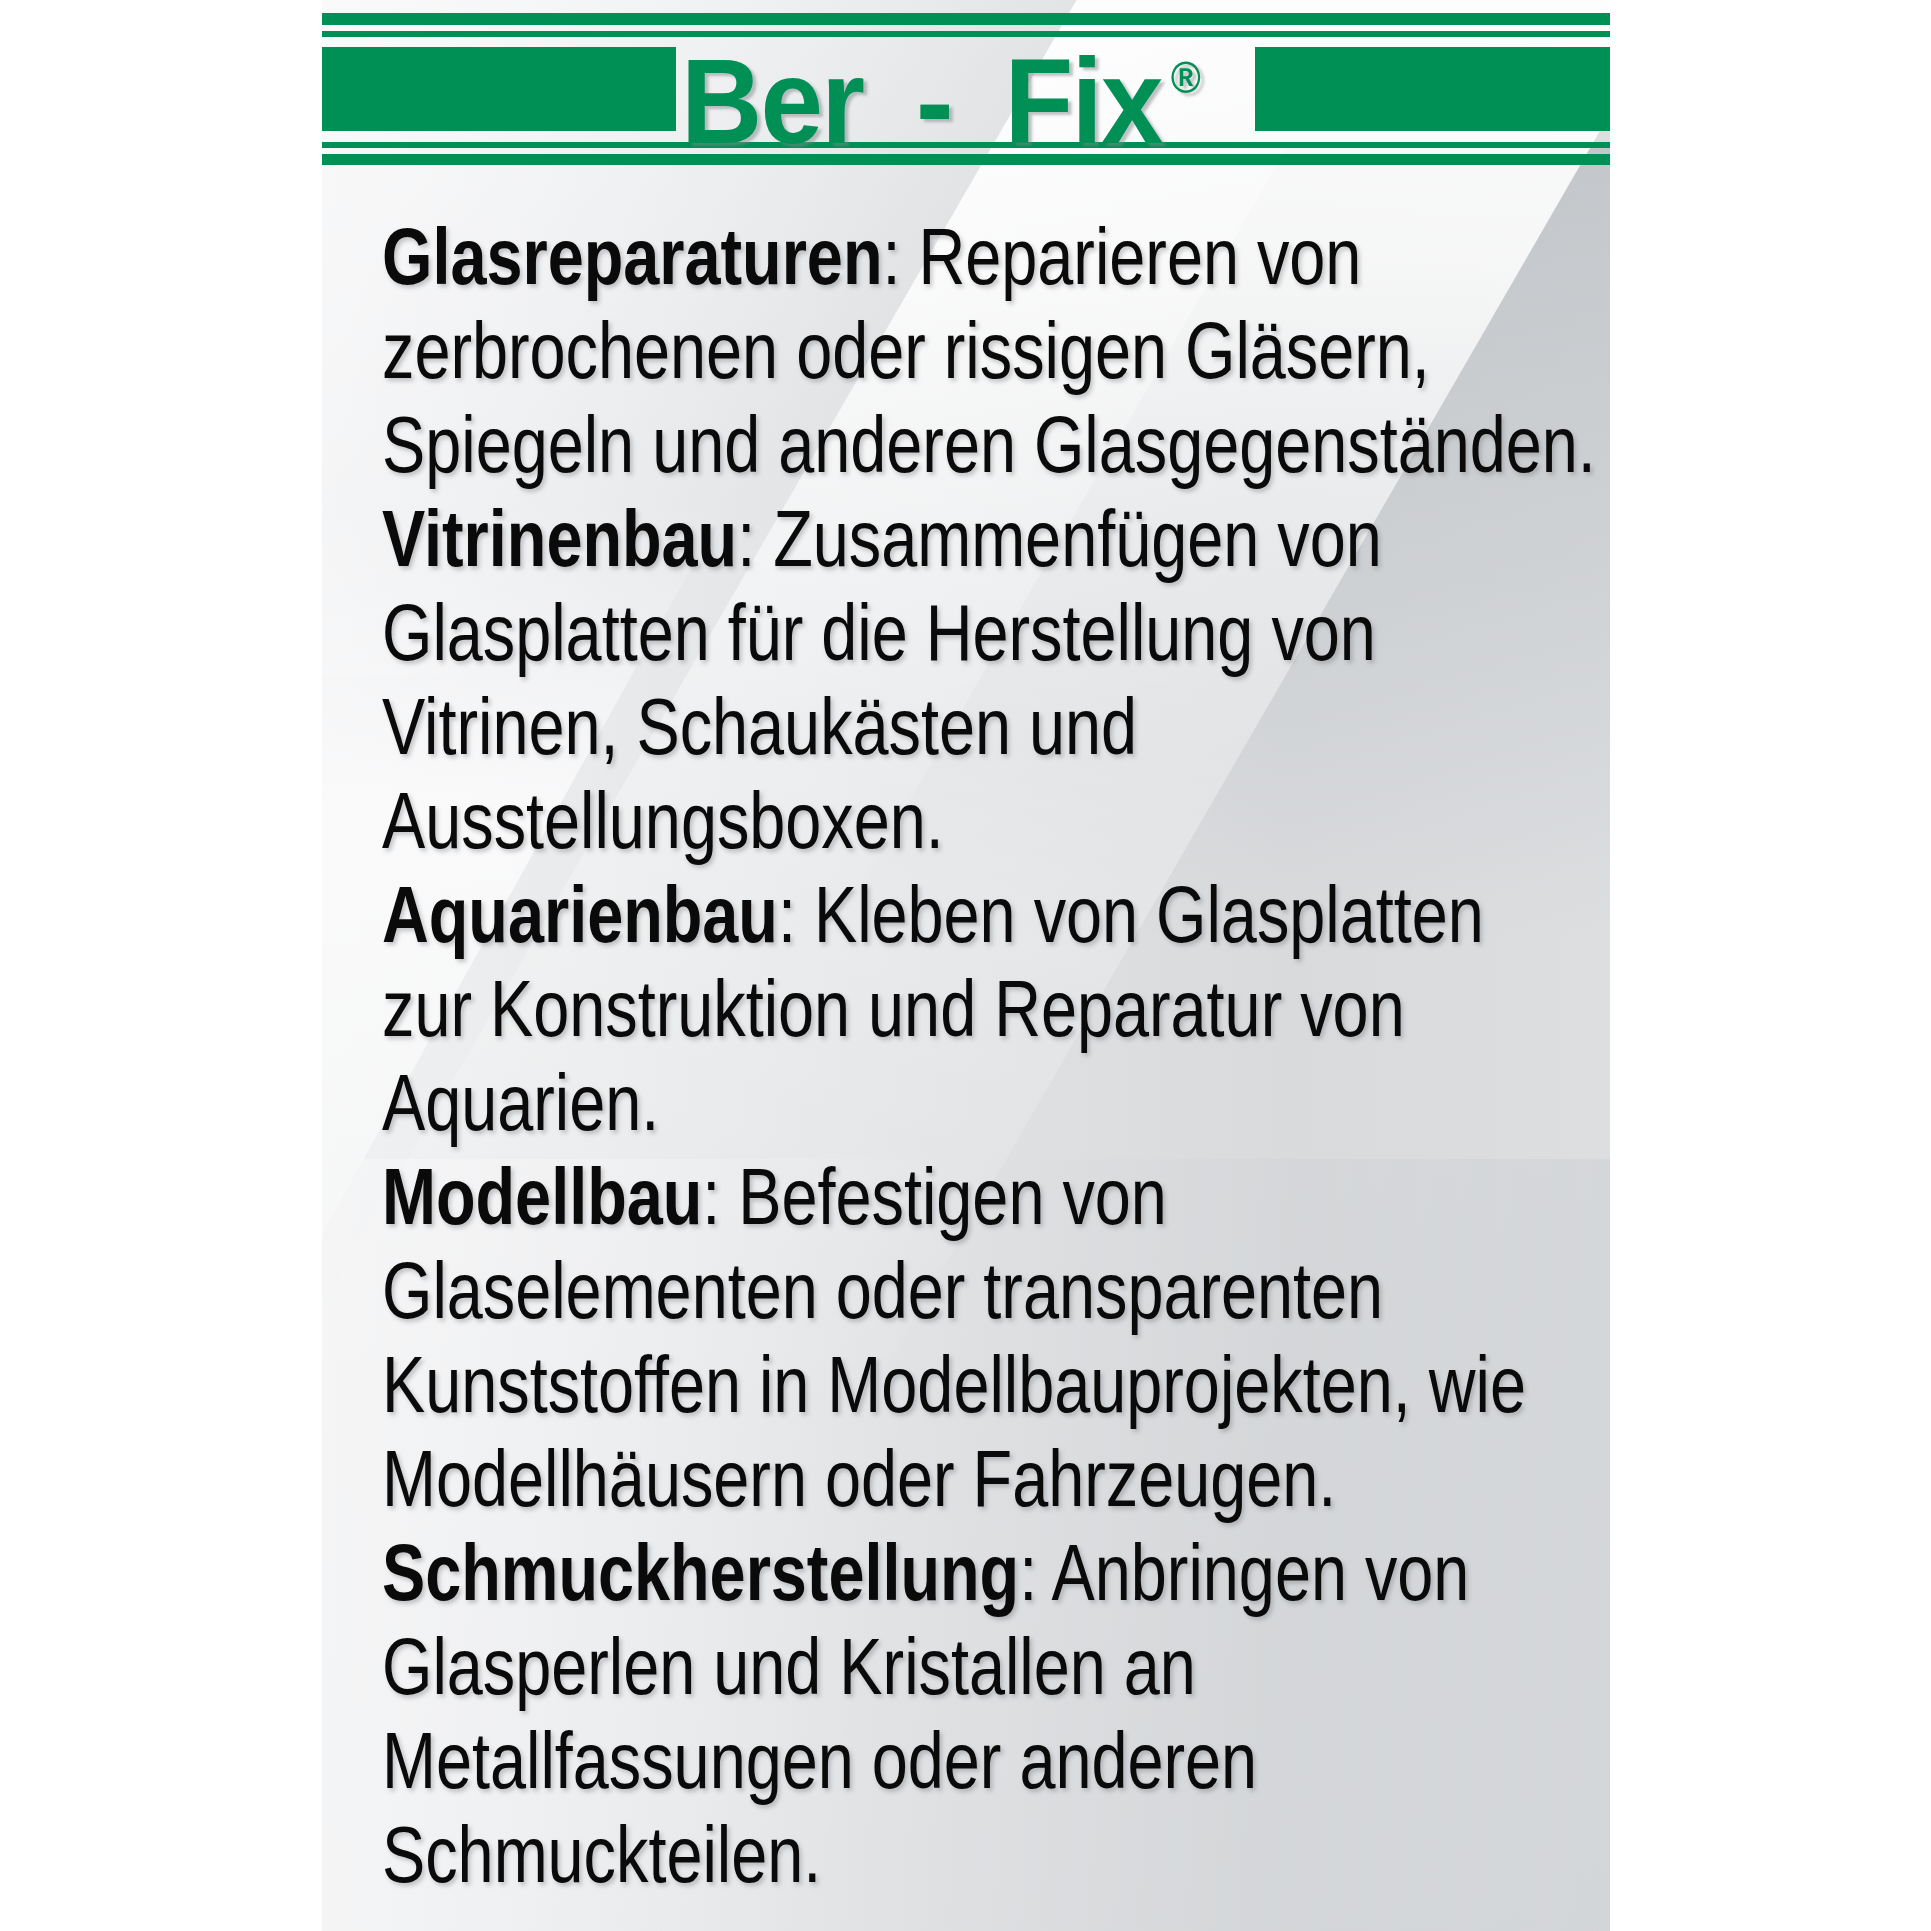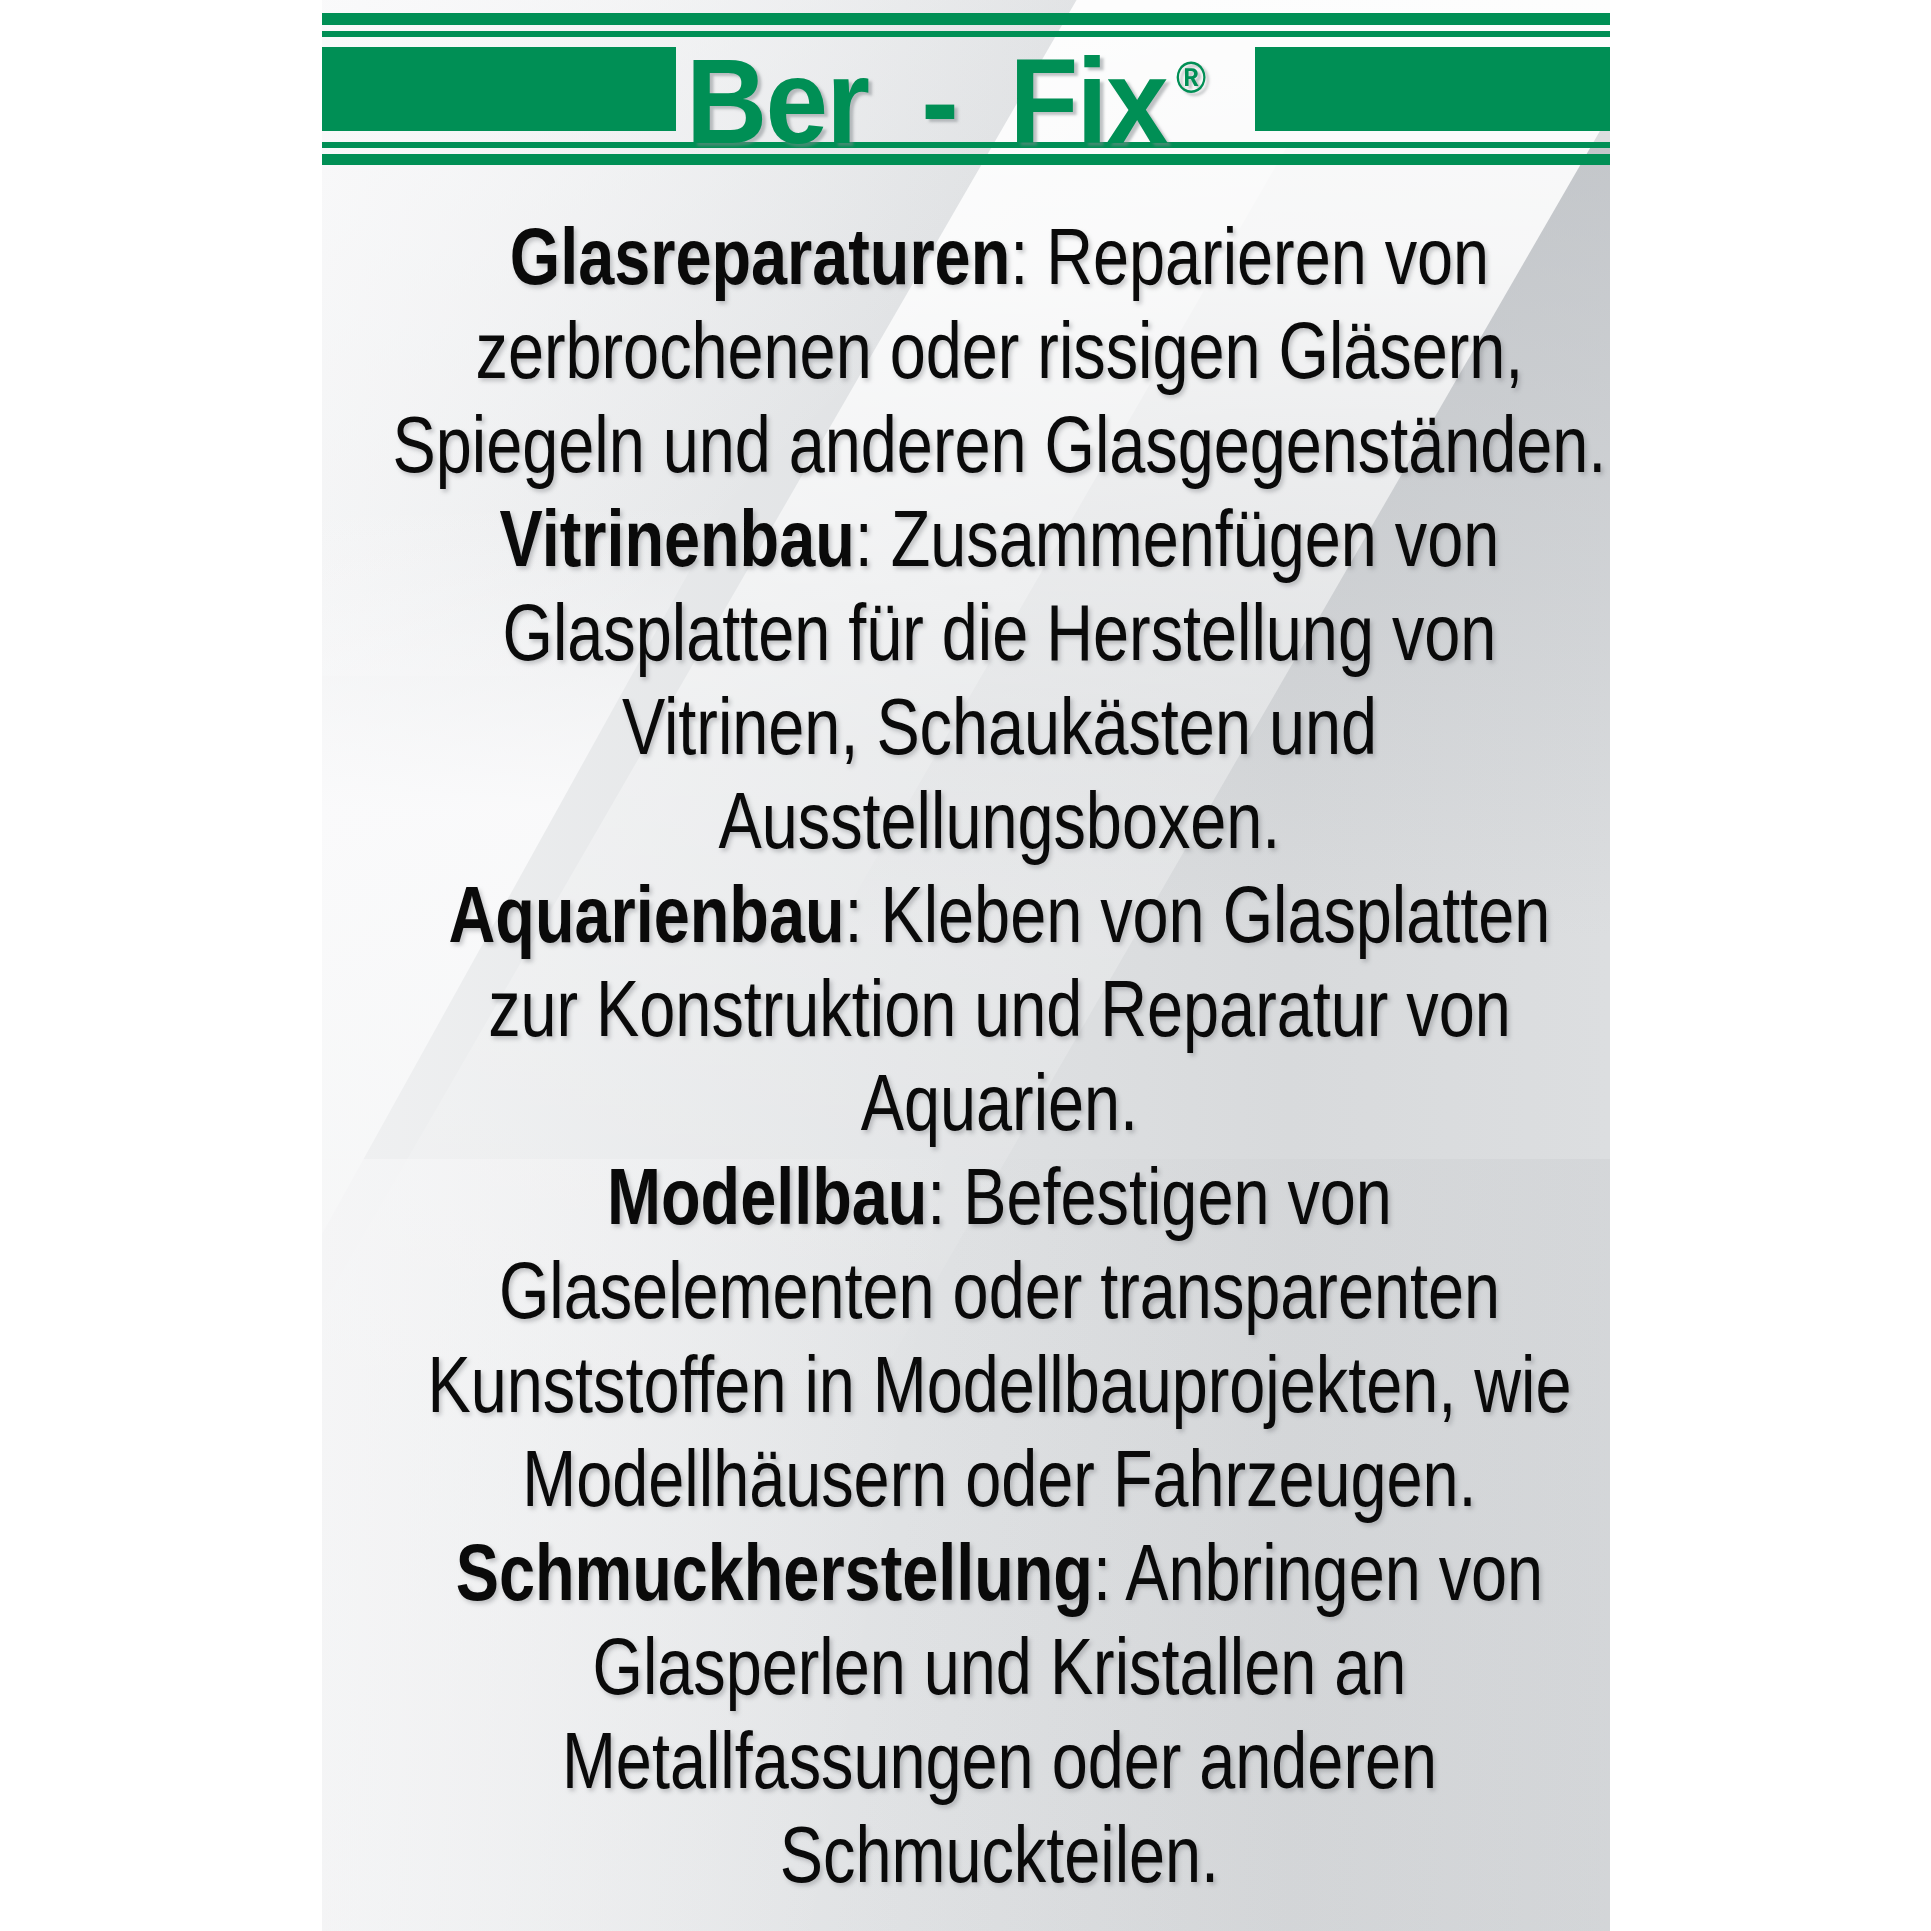--- a/index.html
+++ b/index.html
@@ -1,19 +1,19 @@
 <!DOCTYPE html>
 <html><head>
 <meta charset="utf-8">
 <style>
   html,body{margin:0;padding:0;background:#ffffff;}
   body{width:1931px;height:1931px;position:relative;overflow:hidden;
        font-family:"Liberation Sans","DejaVu Sans",sans-serif;}
 
-  .canvas{position:absolute;left:0;top:0;width:1931px;height:1931px;background:#ffffff;text-align:center;}
+  .canvas{position:absolute;left:0;top:0;width:1931px;height:1931px;background:#ffffff;}
 
   
   .card{position:absolute;left:322px;top:0;width:1288px;height:1931px;overflow:hidden;
         background:linear-gradient(to right,#f0f1f2 0%,#e0e2e4 45%,#d8dadc 75%,#dcdee0 100%);}
 
   
   .bg{position:absolute;pointer-events:none;}
   .bg-topleft{left:0;top:0;width:869px;height:676px;
       background:linear-gradient(135deg,rgba(250,250,251,0.95) 0%,rgba(250,250,251,0) 60%);}
   .bg-wedge-dark{left:966px;top:145px;width:1062px;height:792px;

